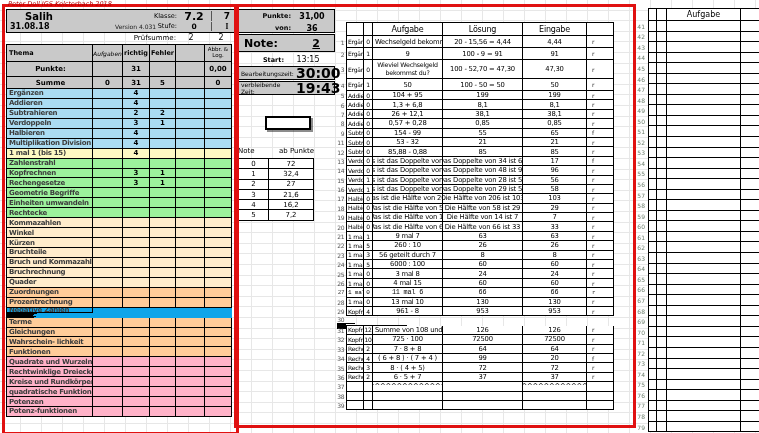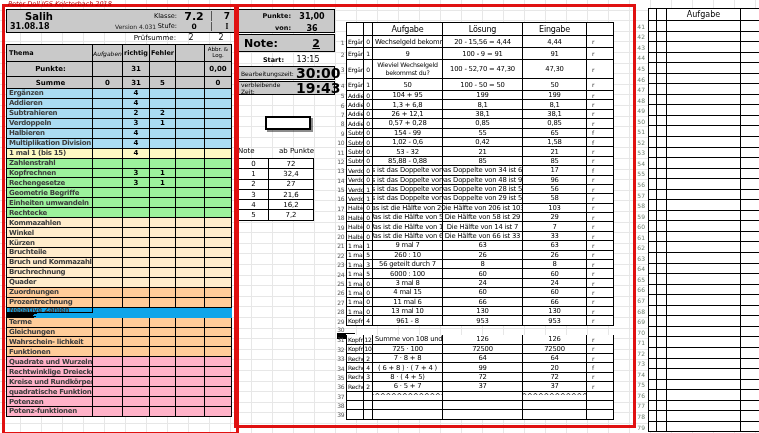--- a/index.html
+++ b/index.html
@@ -555,29 +555,20 @@
         <div class="ws-row" style="height: 9.4px;">
           <div class="gut">9</div>
           <div class="wc cat">Subtra</div>
           <div class="wc cnt">0</div>
           <div class="wc auf">154 - 99</div>
           <div class="wc loe">55</div>
           <div class="wc ein">65</div>
           <div class="wc res">f</div>
         </div>
         <div class="ws-row" style="height: 9.4px;">
-          <div class="gut">10</div>
-          <div class="wc cat">Subtra</div>
-          <div class="wc cnt">0</div>
-          <div class="wc auf">1,02 - 0,6</div>
-          <div class="wc loe">0,42</div>
-          <div class="wc ein">1,58</div>
-          <div class="wc res">f</div>
-        </div>
-        <div class="ws-row" style="height: 9.4px;">
           <div class="gut">11</div>
           <div class="wc cat">Subtra</div>
           <div class="wc cnt">0</div>
           <div class="wc auf">53 - 32</div>
           <div class="wc loe">21</div>
           <div class="wc ein">21</div>
           <div class="wc res">r</div>
         </div>
         <div class="ws-row" style="height: 9.4px;">
           <div class="gut">12</div>
@@ -707,21 +698,21 @@
         </div>
         <div class="ws-row" style="height: 9.4px;">
           <div class="gut">26</div>
           <div class="wc cat">1 mal</div>
           <div class="wc cnt">0</div>
           <div class="wc auf">4 mal 15</div>
           <div class="wc loe">60</div>
           <div class="wc ein">60</div>
           <div class="wc res">r</div>
         </div>
-        <div class="ws-row" style="height: 9.4px;">
+        <div class="ws-row" style="height: 9.4px; font-family: Liberation Mono, monospace;">
           <div class="gut">27</div>
           <div class="wc cat">1 mal</div>
           <div class="wc cnt">0</div>
           <div class="wc auf">11 mal 6</div>
           <div class="wc loe">66</div>
           <div class="wc ein">66</div>
           <div class="wc res">r</div>
         </div>
         <div class="ws-row" style="height: 9.4px;">
           <div class="gut">28</div>

